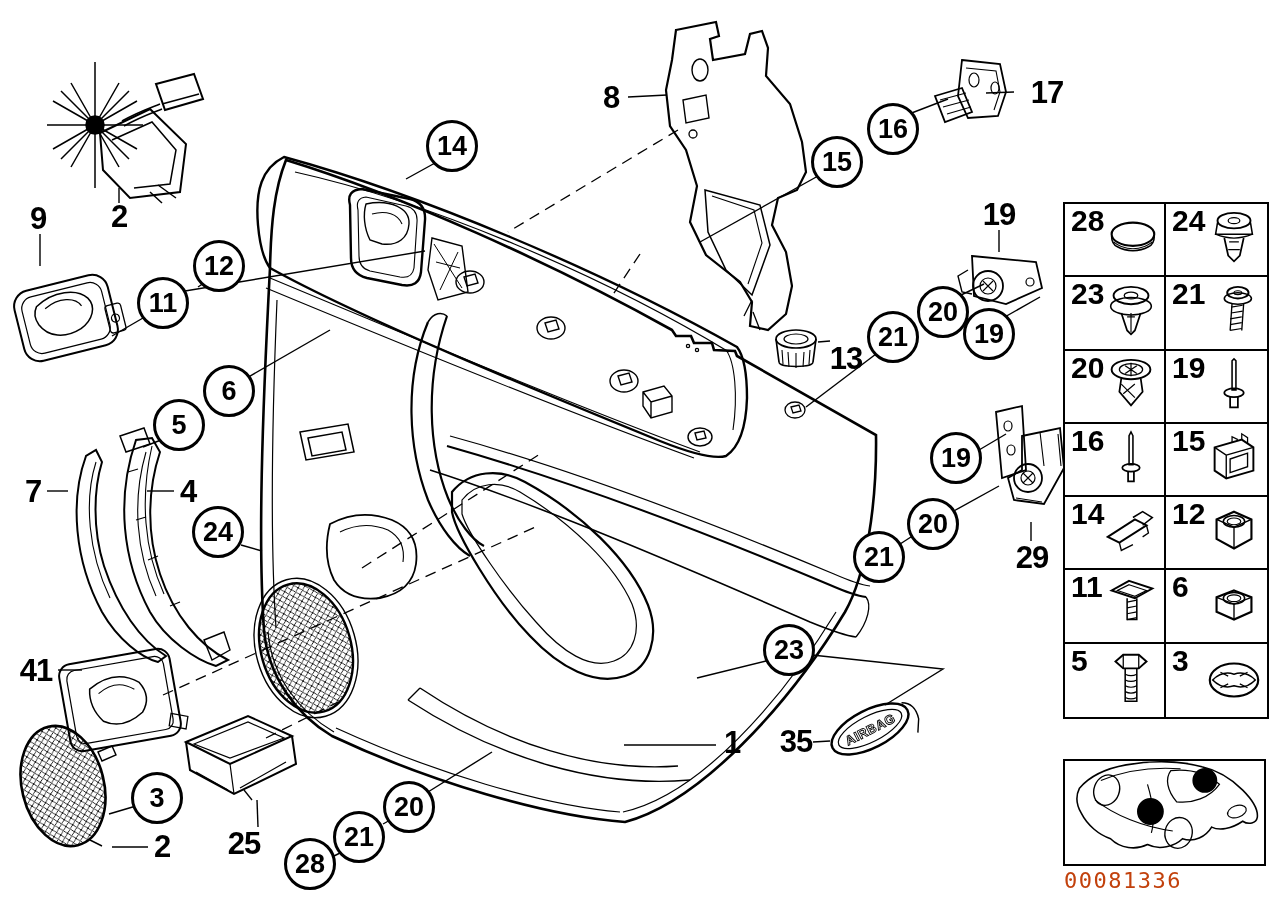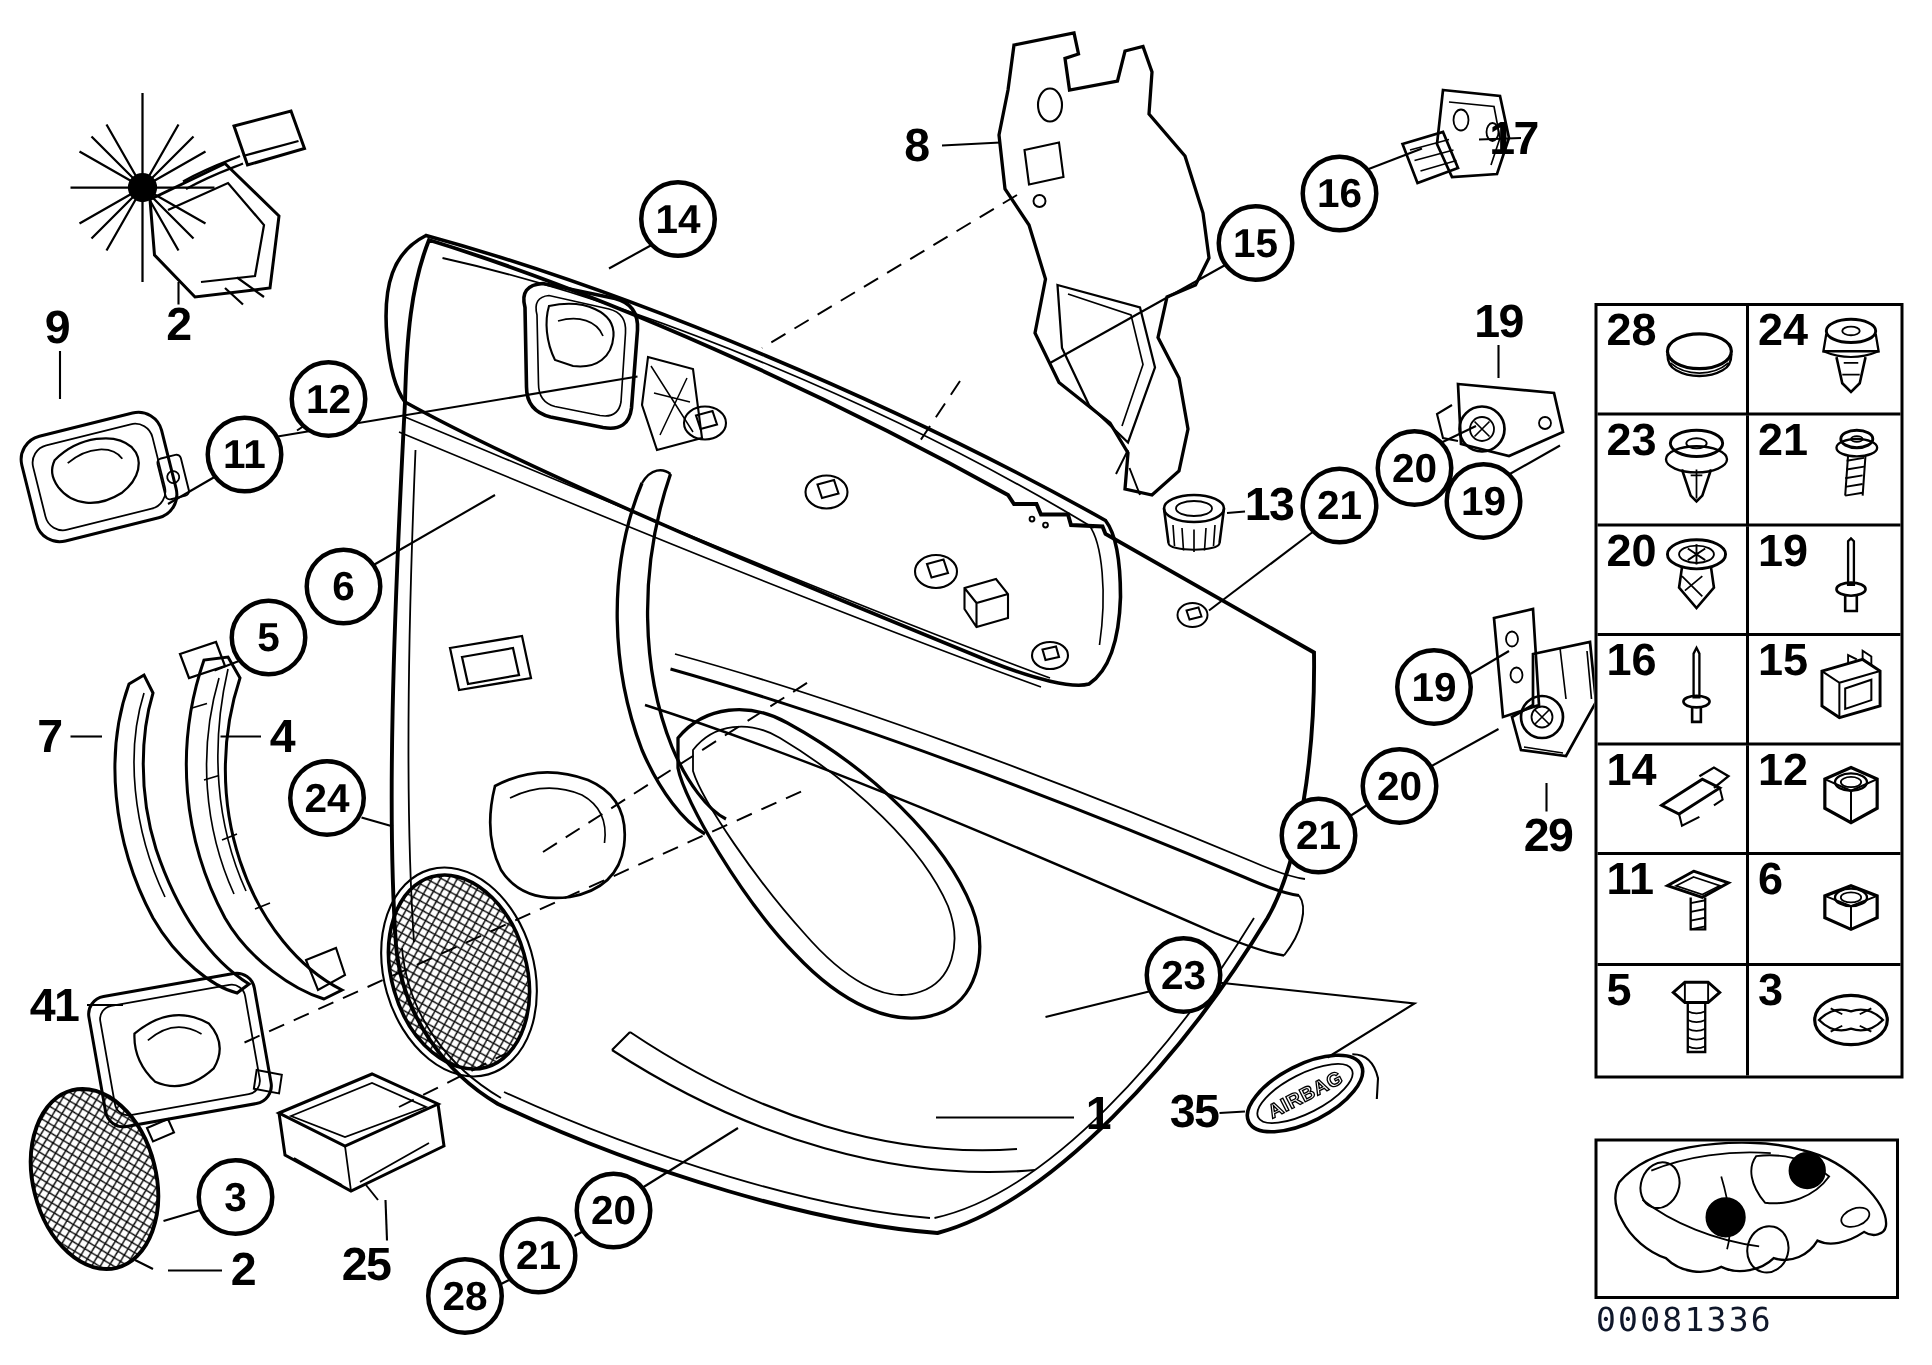--- a/index.html
+++ b/index.html
@@ -15,21 +15,21 @@
                border:2.5px solid #000;display:grid;grid-template-columns:1fr 1fr;
                grid-auto-rows:1fr;background:#fff;box-sizing:border-box;}
   .pcell{position:relative;border-right:2.5px solid #000;border-bottom:2.5px solid #000;}
   .pcell:nth-child(2n){border-right:none;}
   .pcell:nth-last-child(-n+2){border-bottom:none;}
   .pnum{position:absolute;top:0px;left:6px;font-size:30px;font-weight:bold;}
   .picon{position:absolute;right:2px;top:50%;transform:translateY(-50%);}
   .car-box{position:absolute;left:1063px;top:759px;width:203px;height:107px;
            border:2.5px solid #000;background:#fff;box-sizing:border-box;}
   .doc-number{position:absolute;left:1064px;top:868px;font-family:"DejaVu Sans Mono",monospace;
-              font-size:22px;letter-spacing:1.5px;color:#0f172a;}
+              font-size:22px;letter-spacing:1.5px;color:#c2410c;}
 </style>
 </head>
 <body>
 
 <div class="stage">
 
   <svg class="art" width="1288" height="910" viewBox="0 0 1288 910">
     <defs>
       <pattern id="xh" width="7" height="7" patternUnits="userSpaceOnUse">
         <path d="M0,0 L7,7 M7,0 L0,7" stroke="#000" stroke-width="0.9" fill="none"></path>
@@ -258,23 +258,23 @@
       <ellipse cx="870" cy="729" rx="35" ry="13" stroke-width="1.2"></ellipse>
       <text x="870" y="734" text-anchor="middle" font-size="13" font-weight="bold" font-family="Liberation Sans, sans-serif" fill="#fff" stroke="#000" stroke-width="0.9" letter-spacing="0.5">AIRBAG</text>
       <path d="M910,720 q12,6 8,22 l-7,12" stroke-width="1.4"></path>
     </g>
   </svg>
 
   <div>
     <div class="co plain" style="left:38px;top:218px">9</div>
     <div class="co plain" style="left:119px;top:216px">2</div>
     <div class="co plain" style="left:611px;top:97px">8</div>
-    <div class="co plain" style="left:1009px;top:92px">17</div>
+    <div class="co plain" style="left:1047px;top:92px">17</div>
     <div class="co plain" style="left:999px;top:214px">19</div>
-    <div class="co plain" style="left:846px;top:336px">13</div>
+    <div class="co plain" style="left:846px;top:358px">13</div>
     <div class="co plain" style="left:33px;top:491px">7</div>
     <div class="co plain" style="left:188px;top:491px">4</div>
     <div class="co plain" style="left:1032px;top:557px">29</div>
     <div class="co plain" style="left:36px;top:670px">41</div>
     <div class="co plain" style="left:162px;top:846px">2</div>
     <div class="co plain" style="left:244px;top:843px">25</div>
     <div class="co plain" style="left:732px;top:742px">1</div>
     <div class="co plain" style="left:796px;top:741px">35</div>
     <div class="co circle" style="left:452px;top:146px">14</div>
     <div class="co circle" style="left:893px;top:129px">16</div>

